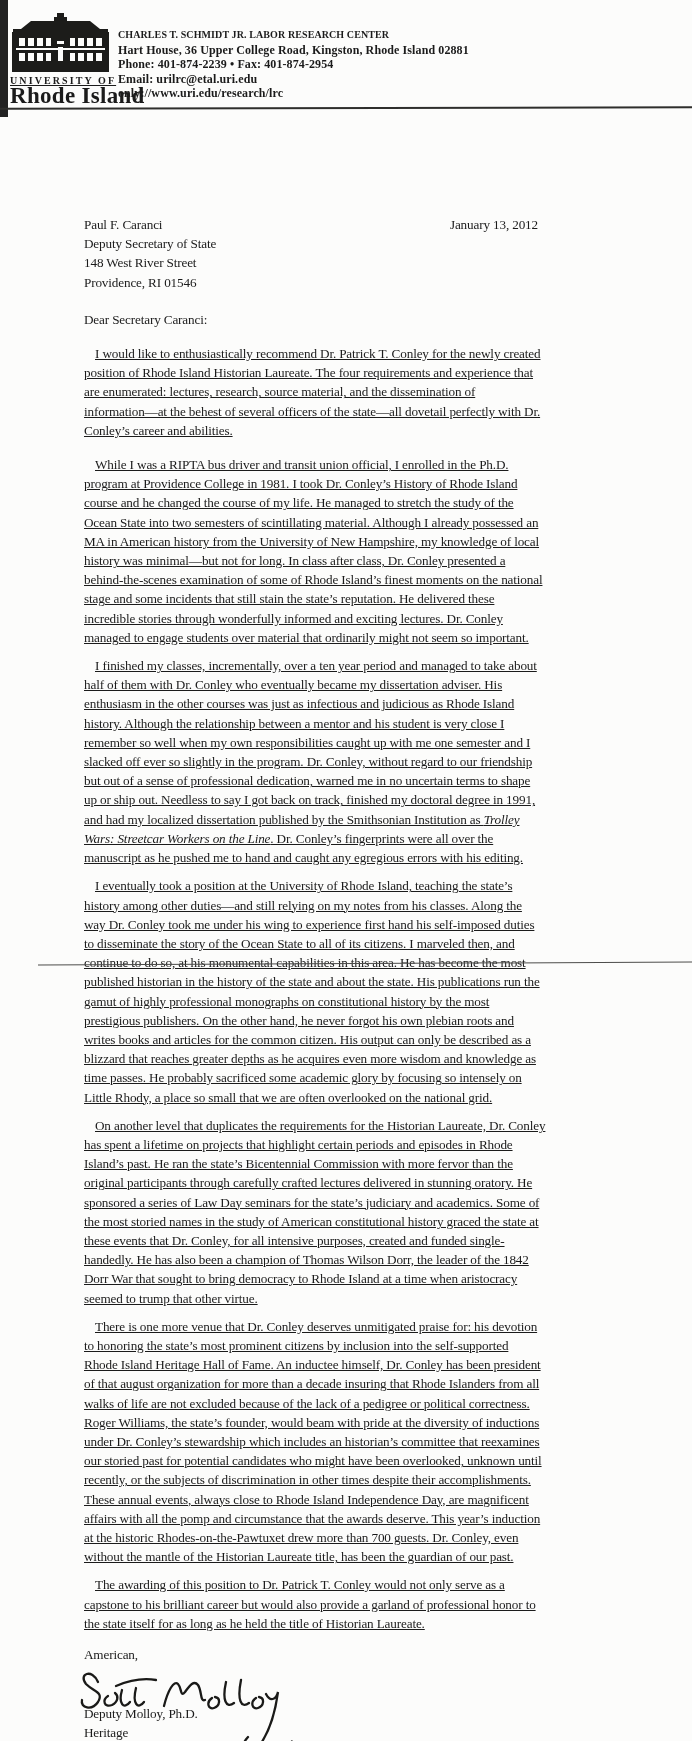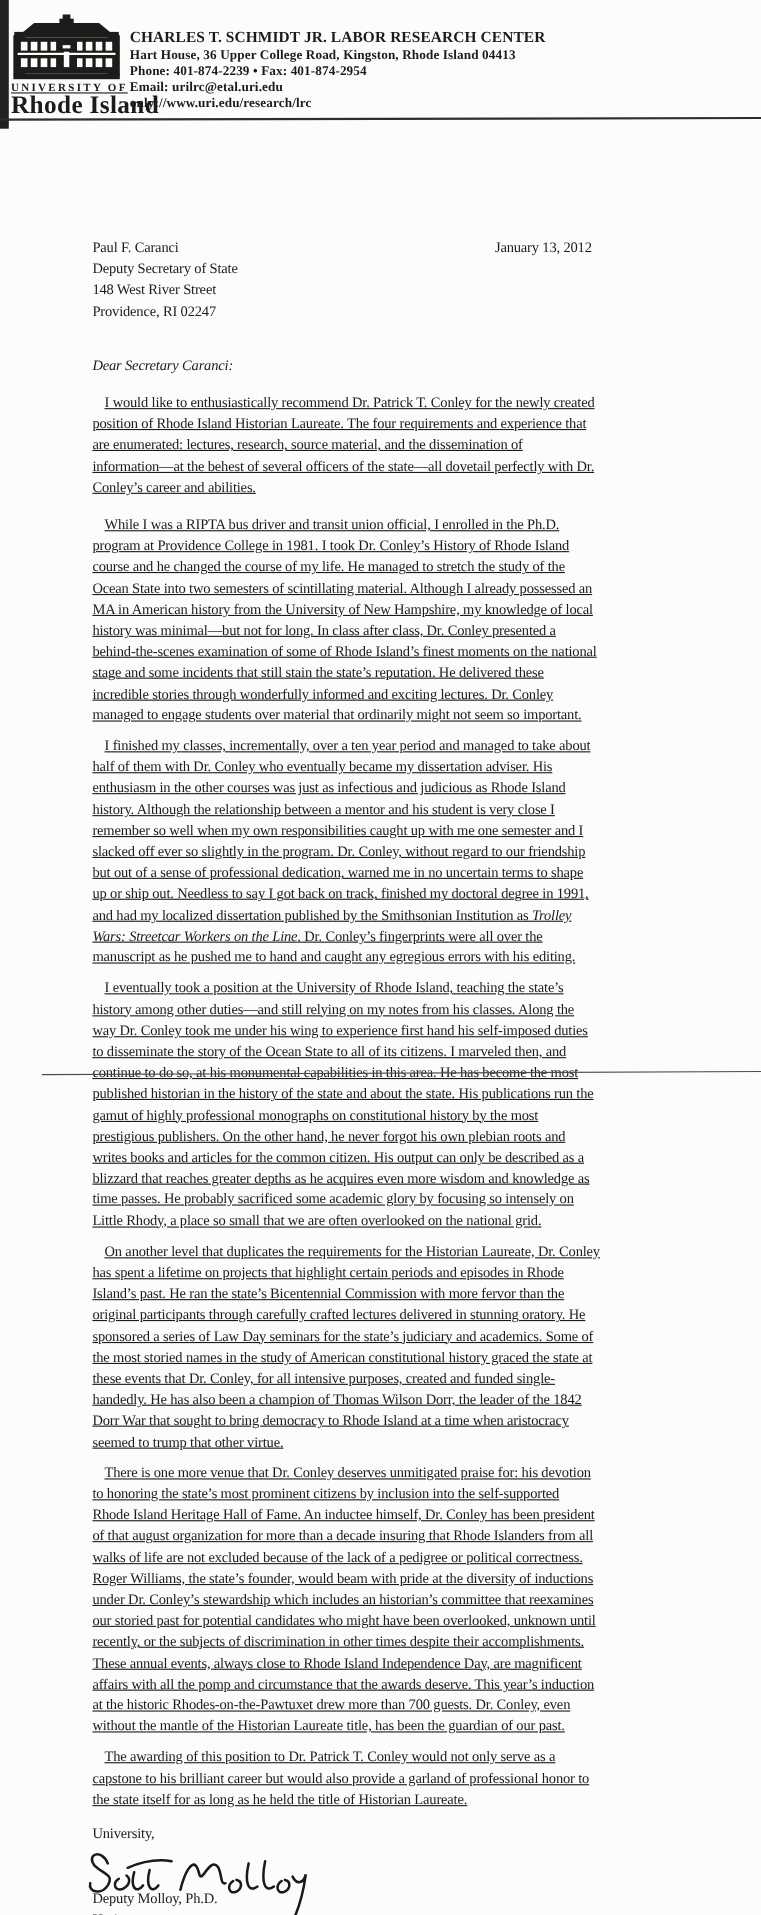--- a/index.html
+++ b/index.html
@@ -11,30 +11,30 @@
   .pw{white-space:pre;}
   
   .scan-strip{position:absolute;left:0;top:0;width:8px;height:117px;background:#222;}
   
   .letterhead{position:absolute;left:0;top:0;width:692px;height:108px;}
   .logo{position:absolute;left:10px;top:13px;width:100px;text-align:center;}
   .logo svg{display:block;margin:0 auto;}
   .logo-univ{font-size:10px;font-weight:bold;letter-spacing:2.1px;margin-top:2px;white-space:nowrap;text-decoration:underline;}
   .logo-ri{font-size:23px;font-weight:600;letter-spacing:.3px;margin-top:-3px;white-space:nowrap;}
   .lh-text{position:absolute;left:118px;top:28px;font-size:12px;font-weight:600;line-height:14.6px;letter-spacing:.1px;}
-  .lh-title{font-size:14px;font-weight:bold;}
+  .lh-title{font-size:10px;font-weight:bold;}
   .rule{position:absolute;left:0;top:107px;width:692px;border-top:2px solid #2e2e2c;transform:rotate(-0.12deg);}
   
   .letter-body{
     position:absolute;left:84px;top:215px;width:530px;
     font-size:13.2px;line-height:19.2px;letter-spacing:-0.15px;
   }
   .addr-row{position:relative;}
   .date{position:absolute;right:76px;top:0;}
-  .salutation{margin:30px 0 0;font-style:italic;}
+  .salutation{margin:18px 0 0;}
   .para{margin:15px 0 0;text-indent:11px;position:relative;text-decoration:underline;}
   .para.tight{margin-top:9px;}
   .em{font-style:italic;}
   .strike-line{
     position:absolute;left:-46px;top:87px;width:656px;height:0;
     border-top:1.6px solid #4d4d4b;transform:rotate(-0.25deg);
   }
   .closing{margin:12px 0 0;}
   
   .sig-block{position:relative;margin-top:2px;height:78px;}
@@ -82,35 +82,35 @@
             <rect x="84" y="40" width="6" height="8"></rect>
           <rect x="45" y="28" width="7" height="3"></rect>
             <rect x="46" y="34" width="5" height="14"></rect>
         </g>
       </svg>
       <div class="logo-univ">UNIVERSITY OF</div>
       <div class="logo-ri">Rhode Island</div>
     </div>
     <div class="lh-text">
       <div class="lh-title">CHARLES T. SCHMIDT JR. LABOR RESEARCH CENTER</div>
-      <div>Hart House, 36 Upper College Road, Kingston, Rhode Island 04413</div>
+      <div>Hart House, 36 Upper College Road, Kingston, Rhode Island 02881</div>
       <div>Phone: 401-874-2239 • Fax: 401-874-2954</div>
       <div>Email: urilrc@etal.uri.edu</div>
       <div>only://www.uri.edu/research/lrc</div>
     </div>
   </header>
   <div class="rule"></div>
 
   <main class="letter-body">
 
     <div class="addr-row">
       <div class="pw">Paul F. Caranci
 Deputy Secretary of State
 148 West River Street
-Providence, RI 02247</div>
+Providence, RI 01546</div>
       <div class="date">January 13, 2012</div>
     </div>
 
     <p class="pw salutation">Dear Secretary Caranci:</p>
 
     <p class="pw para">I would like to enthusiastically recommend Dr. Patrick T. Conley for the newly created
 position of Rhode Island Historian Laureate. The four requirements and experience that
 are enumerated: lectures, research, source material, and the dissemination of
 information—at the behest of several officers of the state—all dovetail perfectly with Dr.
 Conley’s career and abilities.</p>
@@ -173,21 +173,21 @@
 recently, or the subjects of discrimination in other times despite their accomplishments.
 These annual events, always close to Rhode Island Independence Day, are magnificent
 affairs with all the pomp and circumstance that the awards deserve. This year’s induction
 at the historic Rhodes-on-the-Pawtuxet drew more than 700 guests. Dr. Conley, even
 without the mantle of the Historian Laureate title, has been the guardian of our past.</p>
 
     <p class="pw para tight">The awarding of this position to Dr. Patrick T. Conley would not only serve as a
 capstone to his brilliant career but would also provide a garland of professional honor to
 the state itself for as long as he held the title of Historian Laureate.</p>
 
-    <p class="pw closing">University,</p>
+    <p class="pw closing">American,</p>
 
     <div class="sig-block">
       <svg class="signature" width="232" height="108" viewBox="0 0 232 108" aria-label="Scott Molloy">
         <g fill="none" stroke="#1a1a18" stroke-width="2.3" stroke-linecap="round">
           <path d="M22 26 C16 12 2 18 10 28 C18 36 28 36 22 46 C16 55 4 52 6 44"></path>
           <path d="M32 40 C26 44 28 52 36 49 C42 46 43 40 39 37 M46 34 C42 48 48 54 54 46 M60 32 C56 48 62 54 68 46 M40 30 C54 24 68 22 80 24"></path>
           <path d="M88 50 C92 34 98 24 102 28 C106 32 104 42 109 36 C114 29 118 24 122 29 C126 35 124 46 129 44"></path>
           <path d="M136 42 C130 46 132 54 138 52 C144 50 145 42 139 41 M150 26 C146 44 150 53 158 47 M165 24 C161 44 165 53 173 47 M180 42 C174 46 176 54 182 52 C188 50 189 42 183 41 M190 38 C194 46 200 44 202 36 C199 58 192 80 180 94 C172 103 160 94 172 81"></path>
           <path d="M178 96 C190 92 204 88 216 85" stroke-width="1.4" stroke-dasharray="1.5 5"></path>
         </g>

